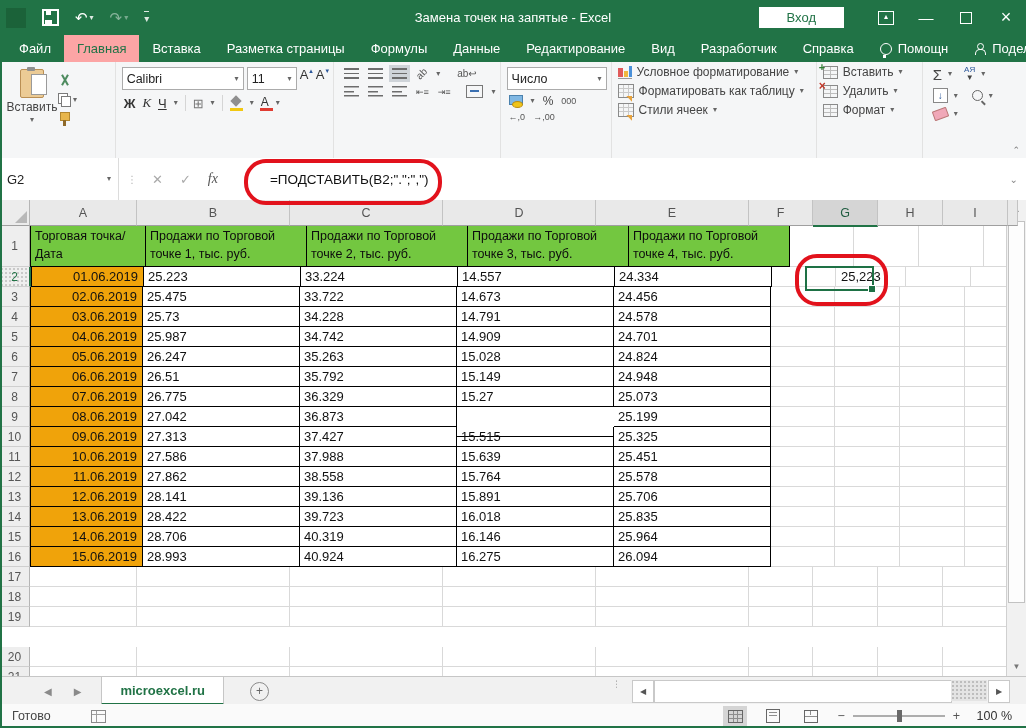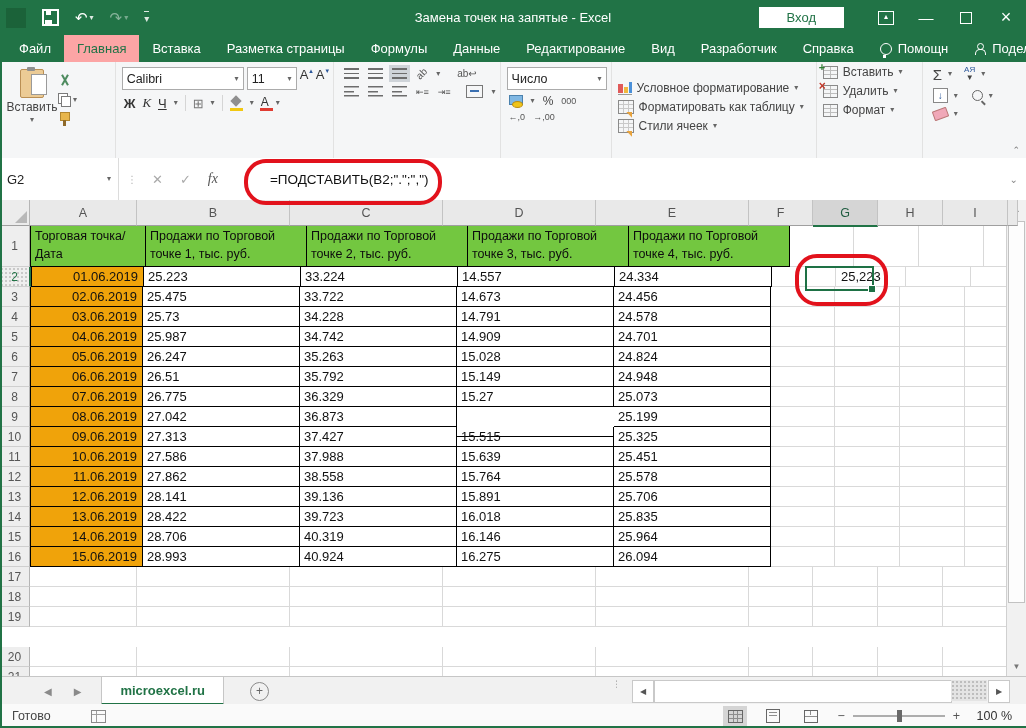--- a/index.html
+++ b/index.html
@@ -98,21 +98,21 @@
 
   
   .g-num{width:104px;display:flex;flex-direction:column;gap:4px;}
   .num-row{display:flex;align-items:center;gap:8px;padding-left:2px;font-size:12px;color:#444;}
   .ic-money{width:14px;height:12px;position:relative;}
   .ic-money:before{content:"";position:absolute;top:0;left:0;width:12px;height:8px;background:#7fb7e3;border:1px solid #4b81ad;}
   .ic-money:after{content:"";position:absolute;bottom:-1px;left:3px;width:9px;height:5px;background:#f0c419;border-radius:50%;border:1px solid #b98d12;}
   .tiny{font-size:9px;color:#555;letter-spacing:0;}
 
   
-  .g-styles{width:204px;display:flex;flex-direction:column;gap:5px;padding-top:19px;}
+  .g-styles{width:204px;display:flex;flex-direction:column;gap:5px;padding-top:3px;}
   .style-row{display:flex;align-items:center;gap:5px;}
   .ic-cf{width:14px;height:12px;background:
       linear-gradient(#e05a5a,#e05a5a) 0 2px/5px 9px no-repeat,
       linear-gradient(#f0b840,#f0b840) 6px 5px/4px 6px no-repeat,
       linear-gradient(#4a90d9,#4a90d9) 11px 0/3px 11px no-repeat;
       border-bottom:1px solid #999;}
   .ic-table{width:14px;height:12px;border:1px solid #8a8a8a;position:relative;background:
       linear-gradient(#c9c9c9,#c9c9c9) 0 3px/14px 1px no-repeat,
       linear-gradient(#c9c9c9,#c9c9c9) 0 7px/14px 1px no-repeat,
       linear-gradient(#c9c9c9,#c9c9c9) 4px 0/1px 12px no-repeat,

